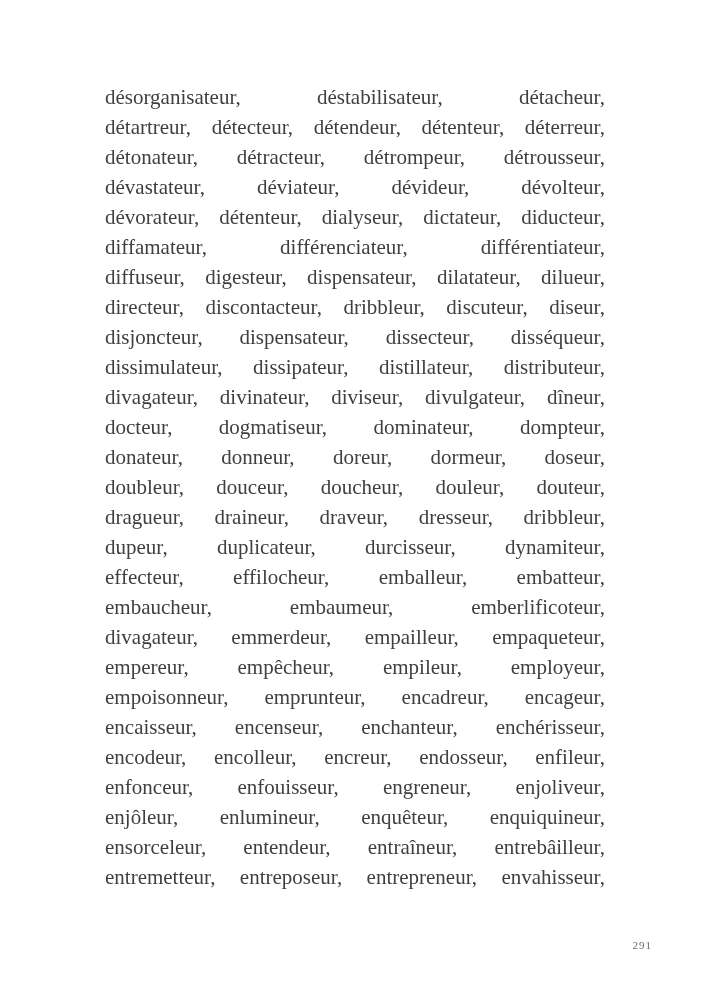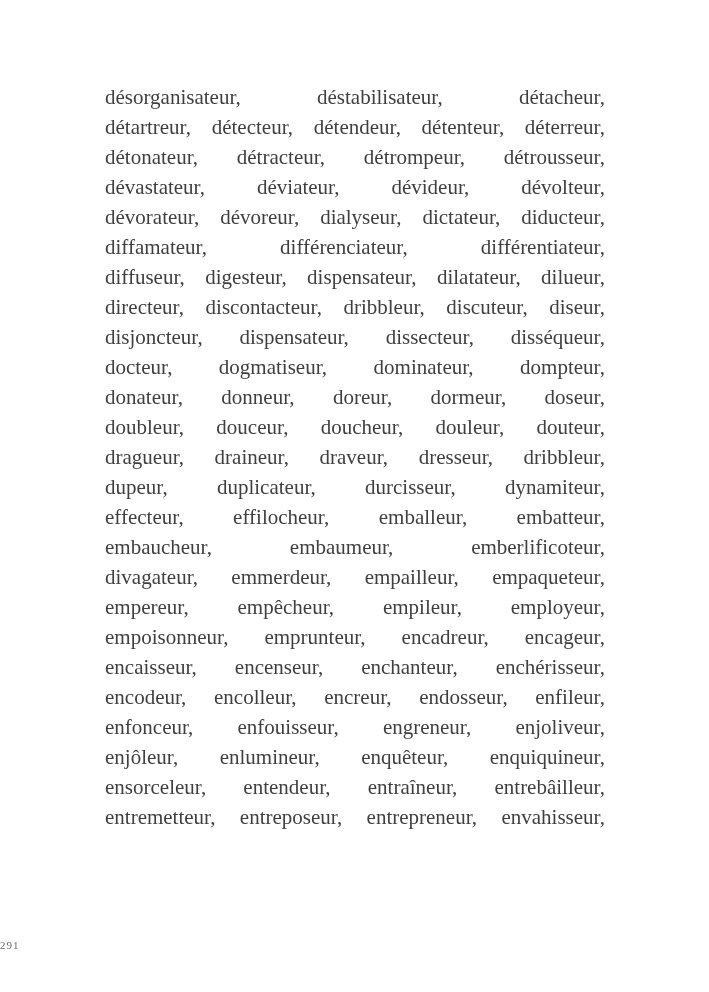--- a/index.html
+++ b/index.html
@@ -28,40 +28,42 @@
     line-height: 30px;
     text-align: justify;
     text-align-last: justify;
     white-space: nowrap;
   }
   .page-footer {
     position: absolute;
     left: 0;
     top: 939px;
     width: 100%;
-    text-align: left;
+    text-align: right;
     color: #6b6b6b;
     font-size: 11px;
     letter-spacing: 1px;
   }
 </style>
 </head>
 <body>
 
 <div class="page">
   <div class="text-block">
     <div class="line">désorganisateur, déstabilisateur, détacheur,</div>
     <div class="line">détartreur, détecteur, détendeur, détenteur, déterreur,</div>
     <div class="line">détonateur, détracteur, détrompeur, détrousseur,</div>
     <div class="line">dévastateur, déviateur, dévideur, dévolteur,</div>
-    <div class="line">dévorateur, dévoreur, dialyseur, dictateur, diducteur,</div>
+    <div class="line">dévorateur, détenteur, dialyseur, dictateur, diducteur,</div>
     <div class="line">diffamateur, différenciateur, différentiateur,</div>
     <div class="line">diffuseur, digesteur, dispensateur, dilatateur, dilueur,</div>
     <div class="line">directeur, discontacteur, dribbleur, discuteur, diseur,</div>
     <div class="line">disjoncteur, dispensateur, dissecteur, disséqueur,</div>
+    <div class="line">dissimulateur, dissipateur, distillateur, distributeur,</div>
+    <div class="line">divagateur, divinateur, diviseur, divulgateur, dîneur,</div>
     <div class="line">docteur, dogmatiseur, dominateur, dompteur,</div>
     <div class="line">donateur, donneur, doreur, dormeur, doseur,</div>
     <div class="line">doubleur, douceur, doucheur, douleur, douteur,</div>
     <div class="line">dragueur, draineur, draveur, dresseur, dribbleur,</div>
     <div class="line">dupeur, duplicateur, durcisseur, dynamiteur,</div>
     <div class="line">effecteur, effilocheur, emballeur, embatteur,</div>
     <div class="line">embaucheur, embaumeur, emberlificoteur,</div>
     <div class="line">divagateur, emmerdeur, empailleur, empaqueteur,</div>
     <div class="line">empereur, empêcheur, empileur, employeur,</div>
     <div class="line">empoisonneur, emprunteur, encadreur, encageur,</div>

